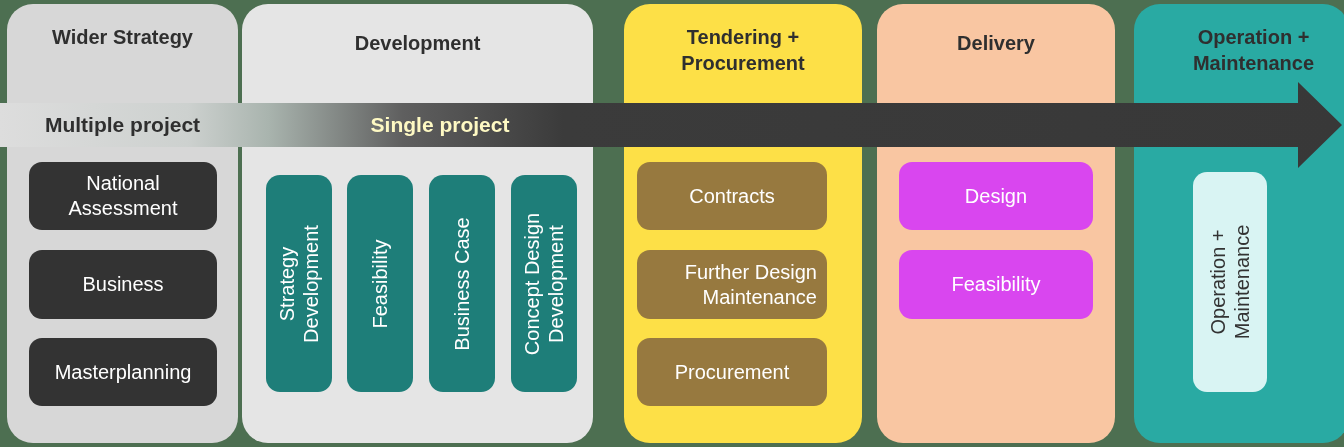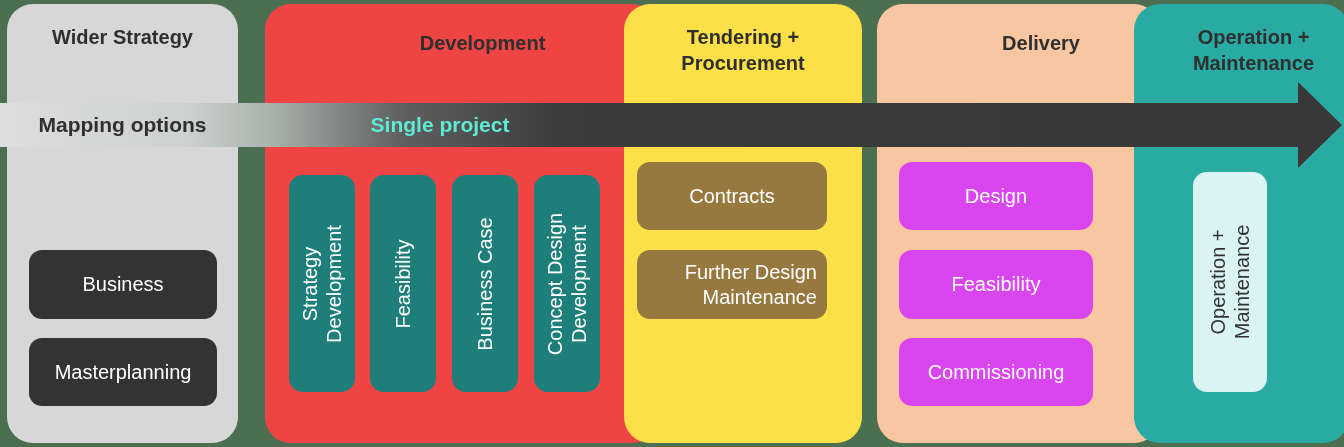--- a/index.html
+++ b/index.html
@@ -11,23 +11,23 @@
     font-family: "Liberation Sans", sans-serif;
     overflow: hidden;
   }
   .col {
     position: absolute;
     top: 4px;
     height: 439px;
     border-radius: 26px;
   }
   .col-1 { left: 7px;    width: 231px; background: #d7d7d7; }
-  .col-2 { left: 265px;  width: 351px; background: #ef4444; padding-left: 42px; }
+  .col-2 { left: 242px;  width: 351px; background: #e5e5e5; }
   .col-3 { left: 624px;  width: 238px; background: #fde047; }
-  .col-4 { left: 877px;  width: 238px; background: #f9c6a2; padding-left: 45px; }
+  .col-4 { left: 877px;  width: 238px; background: #f9c6a2; }
   .col-5 { left: 1134px; width: 191px; background: #29aaa3; padding-left: 24px; }
 
   .col-title {
     margin-top: 20px;
     padding: 0 14px;
     font-weight: bold;
     font-size: 20px;
     line-height: 1.3;
     color: #2f2f2f;
     text-align: center;
@@ -95,29 +95,30 @@
   .arrow-label {
     position: absolute;
     top: 103px;
     height: 44px;
     line-height: 44px;
     text-align: center;
     font-weight: bold;
     font-size: 21px;
   }
   .arrow-label.multiple { left: 7px; width: 231px; color: #2f2f2f; }
-  .arrow-label.single { left: 290px; width: 300px; color: #5eead4; }
+  .arrow-label.single { left: 290px; width: 300px; color: #fef9c3; }
 </style>
 </head>
 <body>
 
 <div class="canvas">
 
   <div class="col col-1">
     <div class="col-title">Wider Strategy</div>
+    <div class="btn r1">National Assessment</div>
     <div class="btn r2">Business</div>
     <div class="btn r3">Masterplanning</div>
   </div>
 
   <div class="col col-2">
     <div class="col-title">Development</div>
     <div class="pill p1">
       <div class="vtext">Strategy Development</div>
     </div>
     <div class="pill p2">
@@ -128,27 +129,27 @@
     </div>
     <div class="pill p4">
       <div class="vtext">Concept Design Development</div>
     </div>
   </div>
 
   <div class="col col-3">
     <div class="col-title">Tendering + Procurement</div>
     <div class="btn r1">Contracts</div>
     <div class="btn r2">Further Design Maintenance</div>
+    <div class="btn r3">Procurement</div>
   </div>
 
   <div class="col col-4">
     <div class="col-title">Delivery</div>
     <div class="btn r1">Design</div>
     <div class="btn r2">Feasibility</div>
-    <div class="btn r3">Commissioning</div>
   </div>
 
   <div class="col col-5">
     <div class="col-title">Operation + Maintenance</div>
     <div class="pill">
       <div class="vtext">Operation + Maintenance</div>
     </div>
   </div>
 
   <svg class="arrow-svg" viewBox="0 0 1344 447" xmlns="http://www.w3.org/2000/svg">
@@ -157,16 +158,16 @@
         <stop offset="0" stop-color="#dddddd"></stop>
         <stop offset="0.14" stop-color="#cdd1cf"></stop>
         <stop offset="0.20" stop-color="#a9b4ae"></stop>
         <stop offset="0.30" stop-color="#5f5f5f"></stop>
         <stop offset="0.42" stop-color="#3b3b3b"></stop>
         <stop offset="1" stop-color="#383838"></stop>
       </linearGradient>
     </defs>
     <polygon points="0,103 1298,103 1298,82 1342,125 1298,168 1298,147 0,147" fill="url(#arrowGrad)"></polygon>
   </svg>
-  <div class="arrow-label multiple">Mapping options</div>
+  <div class="arrow-label multiple">Multiple project</div>
   <div class="arrow-label single">Single project</div>
 
 </div>
 
 </body></html>

